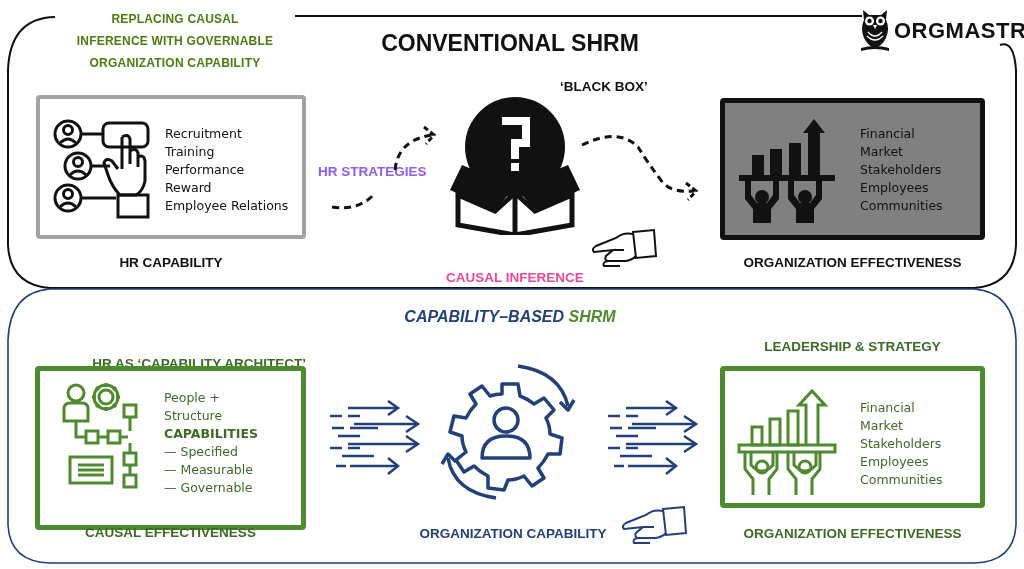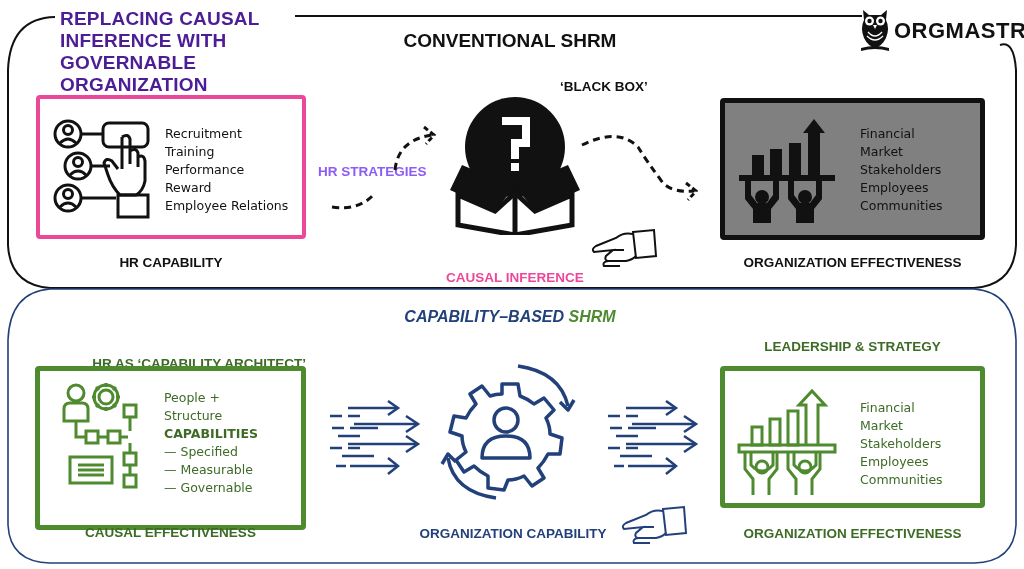--- a/index.html
+++ b/index.html
@@ -1,27 +1,27 @@
 <!DOCTYPE html>
 <html><head>
 <meta charset="utf-8">
 <style>
   html, body { margin:0; padding:0; background:#ffffff; }
   body { width:1024px; height:569px; position:relative; overflow:hidden;
          font-family:"Liberation Sans", "DejaVu Sans", sans-serif; }
   .abs { position:absolute; }
   .frame-svg { position:absolute; left:0; top:0; }
   .caps { font-weight:bold; letter-spacing:0.2px; }
-  .intro { left:60px; top:8px; width:230px; font-size:19px; line-height:22px; color:#4c1d95; }
+  .intro { left:60px; top:8px; width:230px; text-align:center; font-size:12px; line-height:22px; color:#4d7c0f; }
   .intro div { display:block; }
-  .conv-title { left:340px; top:30px; width:340px; text-align:center; font-size:19px; font-weight:bold; color:#111; }
+  .conv-title { left:340px; top:30px; width:340px; text-align:center; font-size:23px; font-weight:bold; color:#111; }
   .brand { left:858px; top:6px; width:166px; height:50px; }
   .brand-name { position:absolute; left:36px; top:12px; font-size:22px; font-weight:bold; color:#111; letter-spacing:0.5px; }
   .box { position:absolute; box-sizing:border-box; border-radius:4px; }
-  .box-black { border:4px solid #ec4899; background:#fff; }
+  .box-black { border:4px solid #a3a3a3; background:#fff; }
   .box-gray { border:5px solid #111; background:#808080; }
   .box-green { border:5px solid #4e8a2e; background:#fff; }
   .list { position:absolute; font-family:"DejaVu Sans", sans-serif; font-size:12.5px; line-height:18px; }
   .list div { white-space:nowrap; }
   .label { position:absolute; font-size:13.5px; font-weight:bold; text-align:center; white-space:nowrap; }
   .cap-title { left:300px; top:308px; width:420px; text-align:center; font-size:16px; font-weight:bold; color:#22407a;font-style:italic; }
   .cap-title .green { color:#4e8a2e; }
   .green-text { color:#3d6b26; }
   .blue-text { color:#22407a; }
   .bold { font-weight:bold; }

